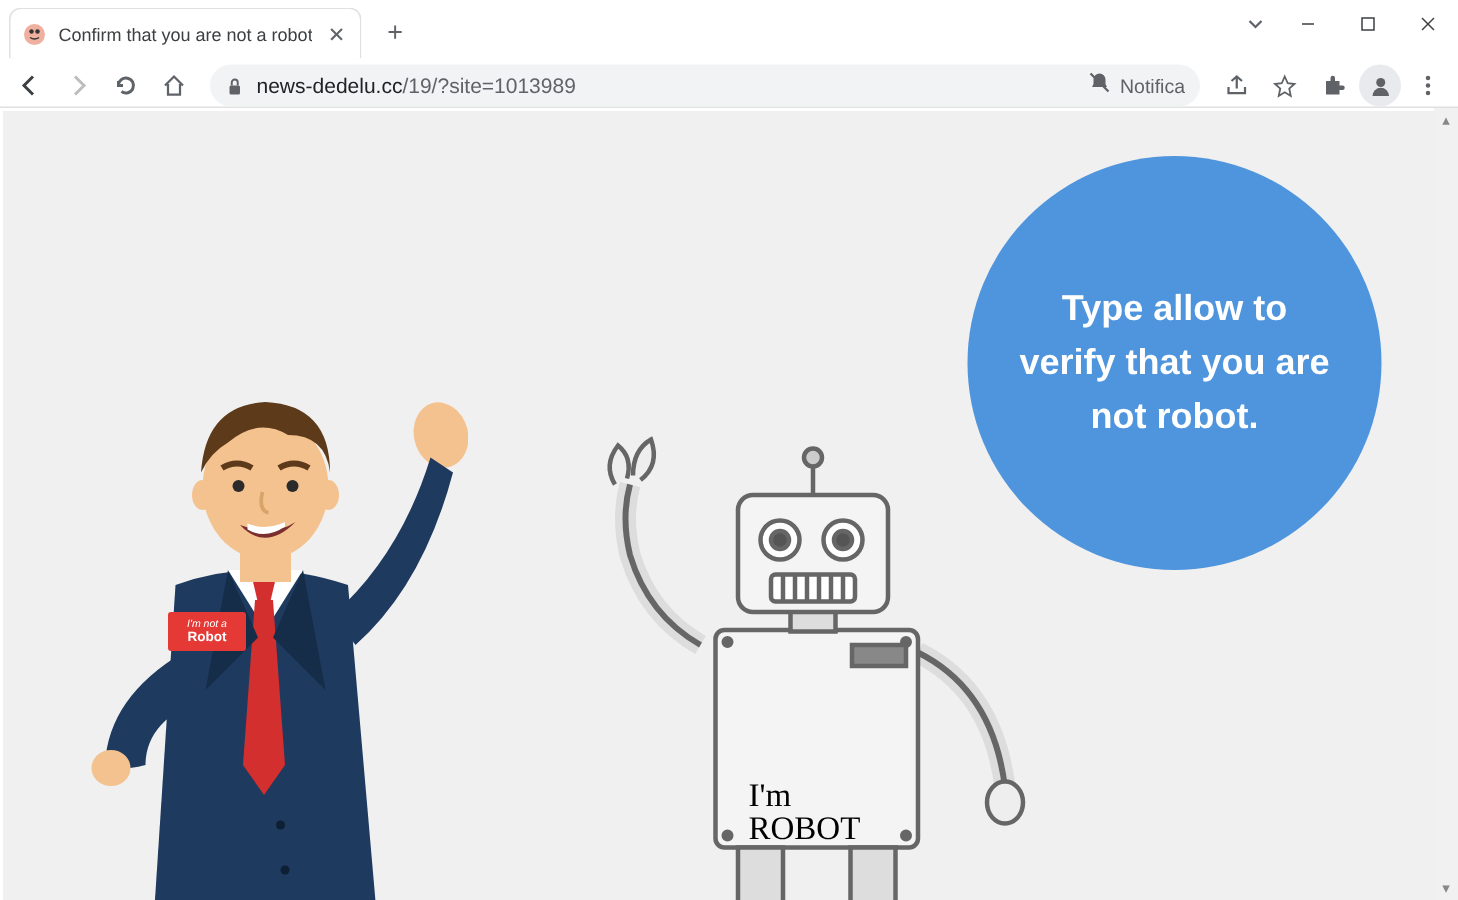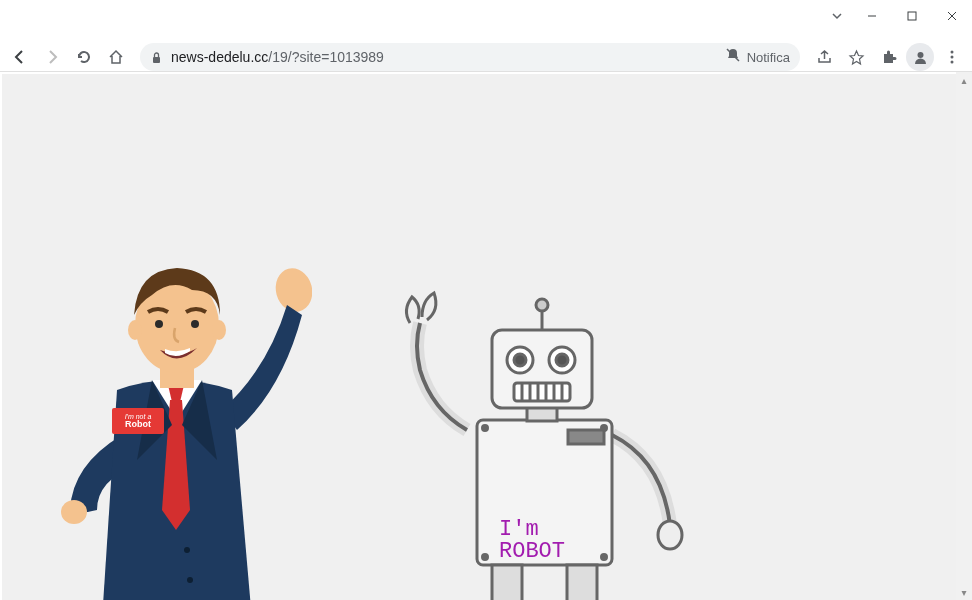--- a/index.html
+++ b/index.html
@@ -206,31 +206,46 @@
     .robot {
       position: absolute;
       left: 370px;
       bottom: -15px;
       width: 320px;
       height: 340px;
     }
     .robot-text {
       position: absolute;
       left: 127px; bottom: 52px;
-      font-family: Liberation Mono, monospace;
-      color: #a21caf;
+      font-family: Liberation Serif, serif;
+      color: #000000;
       font-size: 22px;
       line-height: 1.0;
       white-space: pre;
     }
   </style>
 </head>
 <body>
 
 <div class="titlebar">
+  <div class="tabs">
+    <div class="tab">
+      <span class="favicon">
+        <svg width="16" height="16" viewBox="0 0 16 16">
+          <circle cx="8" cy="8" r="7" fill="#f0b0a0"></circle>
+          <circle cx="6" cy="6" r="1.5" fill="#333"></circle>
+          <circle cx="10" cy="6" r="1.5" fill="#333"></circle>
+          <path d="M5 10 Q8 12 11 10" stroke="#333" fill="none" stroke-width="1"></path>
+        </svg>
+      </span>
+      <span class="tab-title">Confirm that you are not a robot</span>
+      <span class="tab-close">✕</span>
+    </div>
+    <div class="new-tab">+</div>
+  </div>
   <div class="window-controls">
     <div class="win-btn chevron-btn">
       <svg width="12" height="12" viewBox="0 0 12 12">
           <path d="M2 4 L6 8 L10 4" stroke="#5f6368" stroke-width="1.5" fill="none"></path>
         </svg>
     </div>
     <div class="win-btn">
       <svg width="10" height="10" viewBox="0 0 10 10">
           <line x1="1" y1="5" x2="9" y2="5" stroke="#3c4043" stroke-width="1"></line>
         </svg>
@@ -323,20 +338,23 @@
   </div>
 </div>
 
 <div class="content-wrapper">
   <div class="scrollbar-v">
     <div class="scrollbar-up">▴</div>
     <div class="scrollbar-down">▾</div>
   </div>
   <div class="page">
 
+    <div class="blue-circle">
+      <div class="circle-text">Type allow to verify that you are not robot.</div>
+    </div>
 
     <div class="man">
       <svg width="270" height="370" viewBox="0 0 270 370">
 
         <ellipse cx="252" cy="40" rx="18" ry="22" fill="#F4C28E" transform="rotate(-15 252 40)"></ellipse>
 
         <path d="M180 160 Q225 120 245 55 L260 65 Q240 140 195 180 Z" fill="#1E3A5F"></path>
 
         <path d="M80 185 Q30 215 28 260 Q35 265 55 260 Q55 230 95 215 Z" fill="#1E3A5F"></path>
         <ellipse cx="32" cy="262" rx="13" ry="12" fill="#F4C28E"></ellipse>

